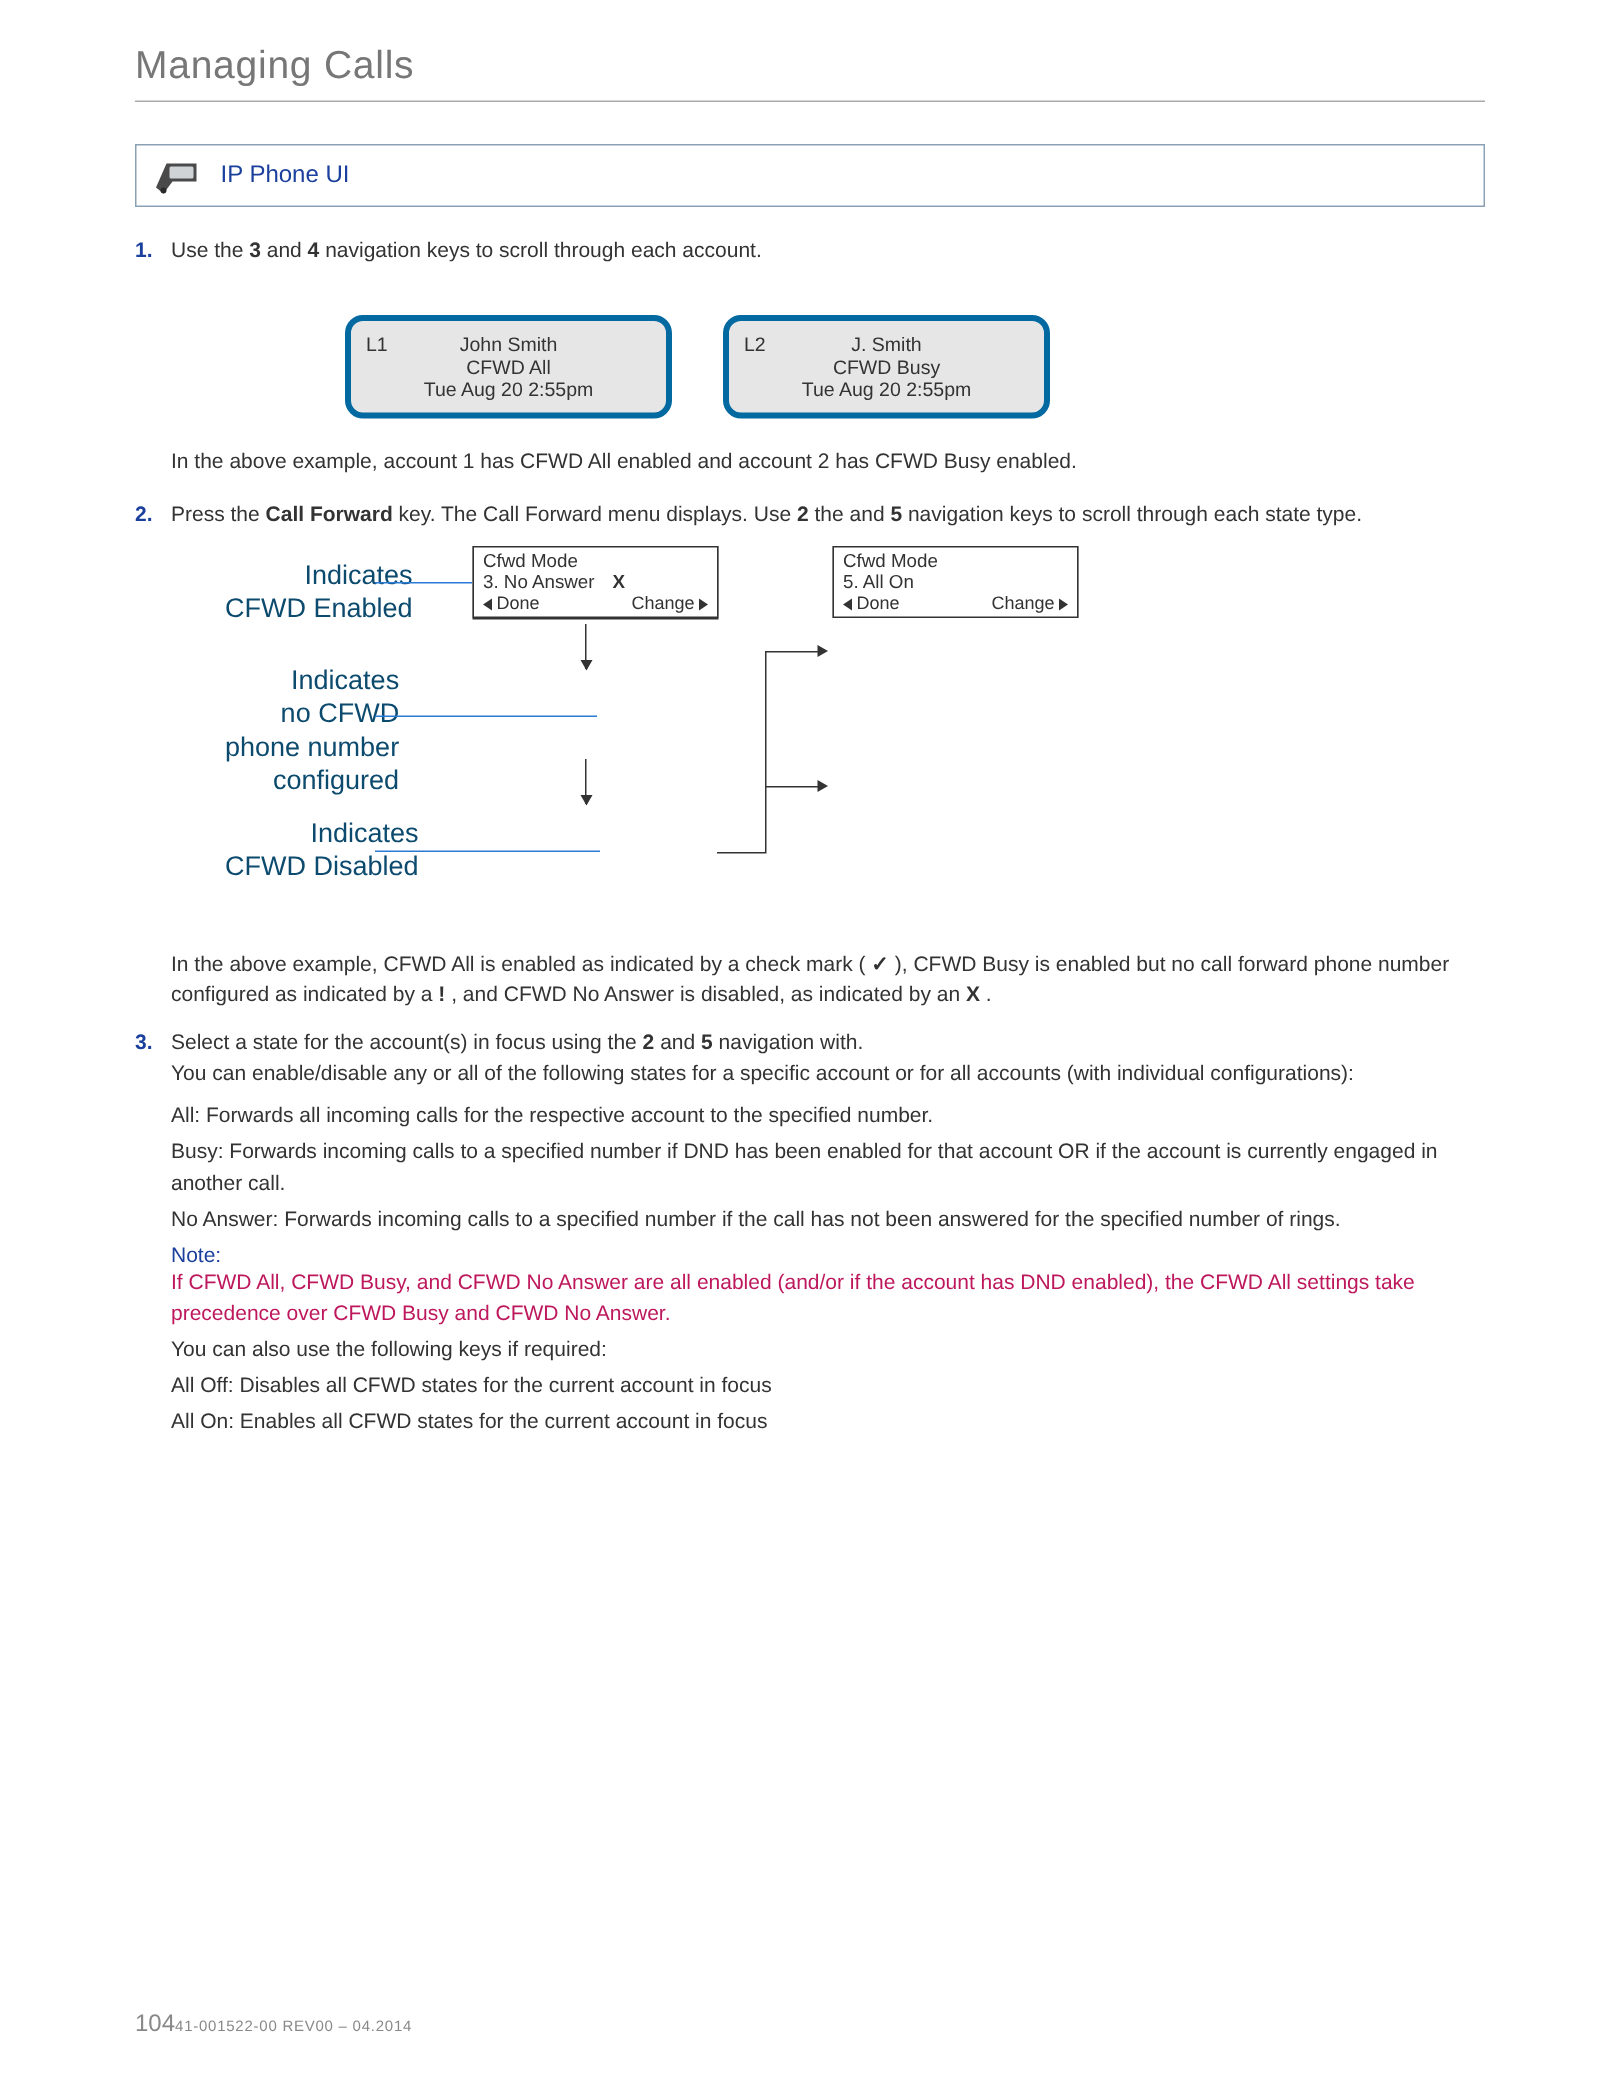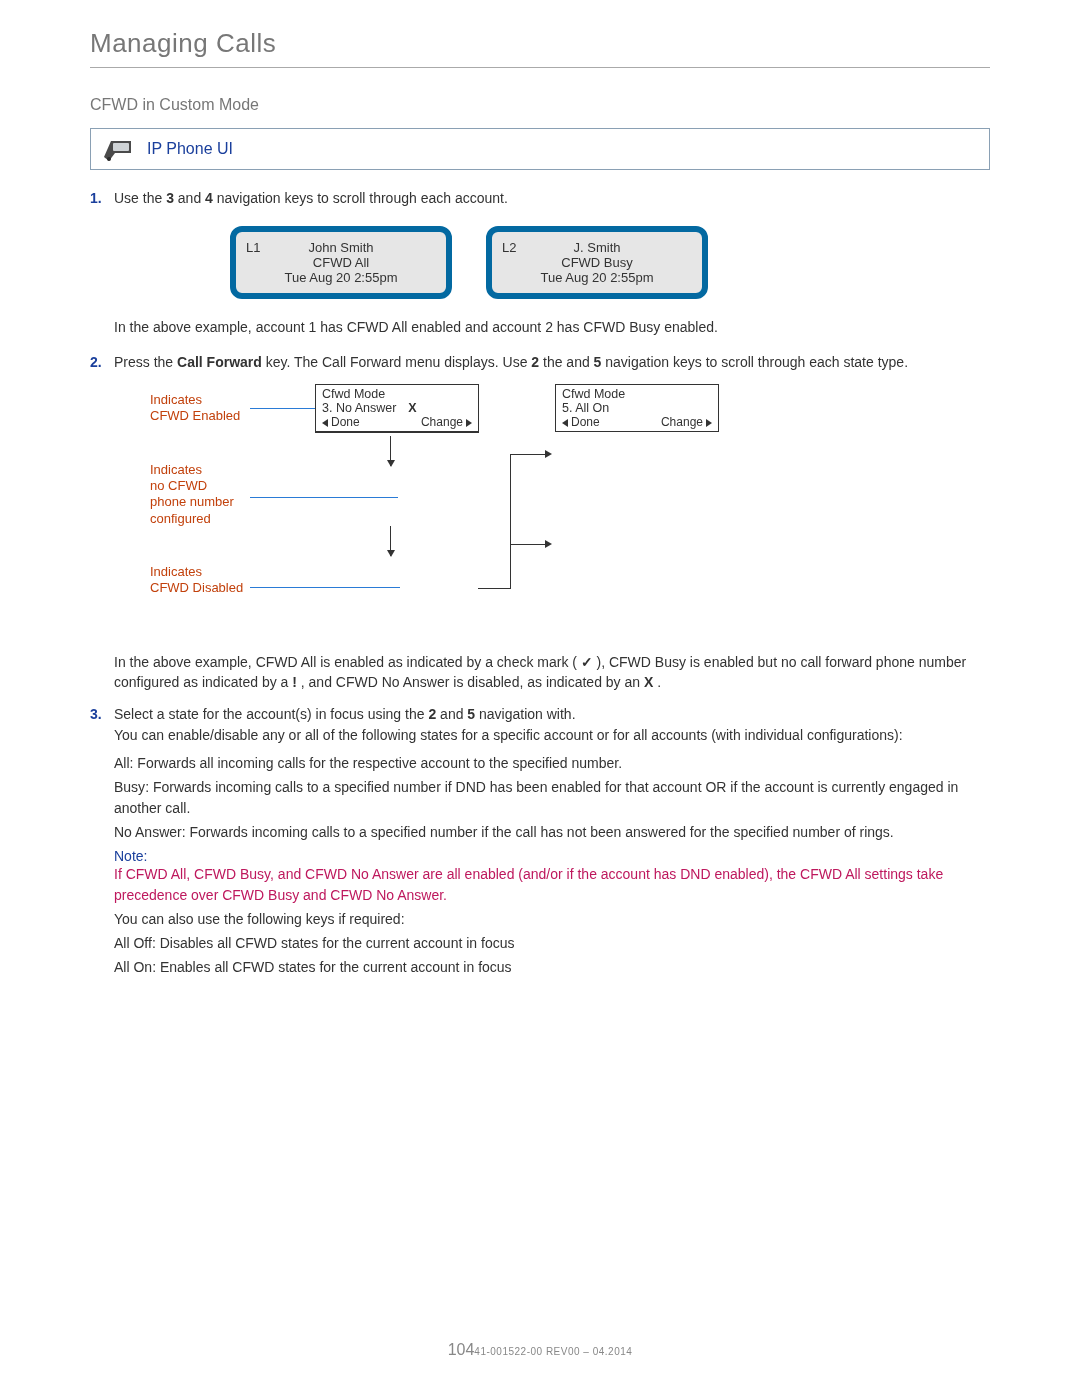--- a/index.html
+++ b/index.html
@@ -71,28 +71,29 @@
   .nav-number {
     font-weight: 700;
   }
   .screens-row {
     display: flex;
     gap: 34px;
     margin: 18px 0 18px 140px;
   }
   .screen {
     width: 190px;
-    border: 6px solid #0369a1;
+    border: 4px solid #0369a1;
     border-radius: 12px;
     background: #e6e6e6;
     padding: 8px 10px;
     font-size: 13px;
     font-family: Arial, sans-serif;
     text-align: center;
     position: relative;
+    margin-top: 16px;
   }
   .screen .ln {
     position: absolute;
     left: 10px;
     top: 8px;
     font-size: 13px;
   }
   .indent {
     padding-left: 24px;
   }
@@ -144,24 +145,24 @@
   }
   .tri-right {
     border-left: 6px solid #333;
     border-top: 4px solid transparent;
     border-bottom: 4px solid transparent;
     margin-left: 1px;
     transform: translateY(-2px);
   }
   .annot {
     position: absolute;
-    color: #c2410c;
-    font-size: 13px;
+    color: #0c4a6e;
+    font-size: 18px;
     line-height: 1.25;
-    text-align: left;
+    text-align: right;
   }
   .arrow-down {
     position: absolute;
     width: 1px;
     background: #333;
   }
   .arrow-down::after {
     content: '';
     position: absolute;
     bottom: -1px;
@@ -186,21 +187,21 @@
     color: #be185d;
     font-size: 14px;
     line-height: 1.45;
   }
   .footer {
     position: absolute;
     bottom: 38px;
     left: 90px;
     right: 90px;
     display: flex;
-    justify-content: center;
+    justify-content: flex-start;
     align-items: baseline;
   }
   .page-num {
     color: #888;
     font-size: 16px;
   }
   .doc-id {
     color: #888;
     font-size: 10px;
     letter-spacing: 0.5px;
@@ -210,21 +211,20 @@
   }
 </style>
 </head>
 <body>
 
 <div class="page">
 
   <h1 class="page-title">Managing Calls</h1>
   <hr class="rule">
 
-  <div class="section-sub">CFWD in Custom Mode</div>
 
   <div class="callout">
     <span class="phone-icon">
       <svg viewBox="0 0 34 28" width="34" height="28">
         <path d="M3 22 L10 6 L30 6 L30 18 L14 18 L8 26 Z" fill="#4a4a4a"></path>
         <rect x="12" y="8" width="16" height="8" rx="1" fill="#cfd3d6"></rect>
         <circle cx="8" cy="24" r="2" fill="#2a2a2a"></circle>
       </svg>
     </span>
     <span class="callout-title">IP Phone UI</span>

